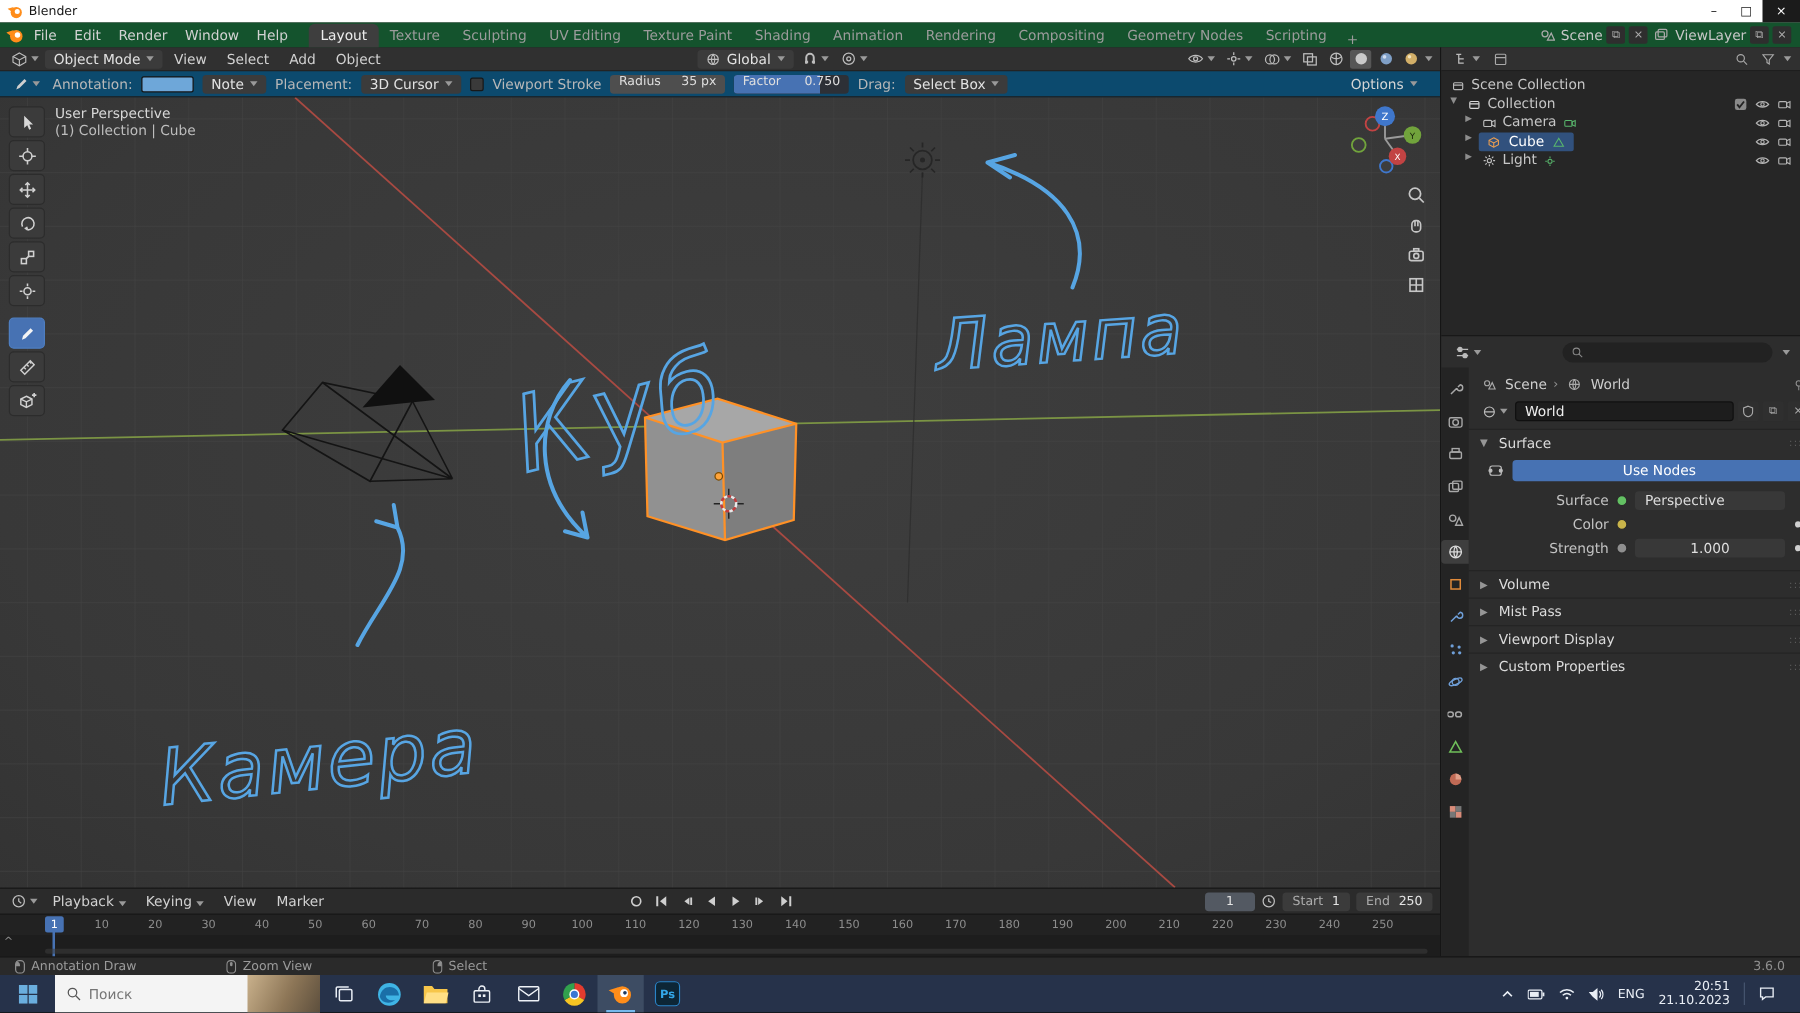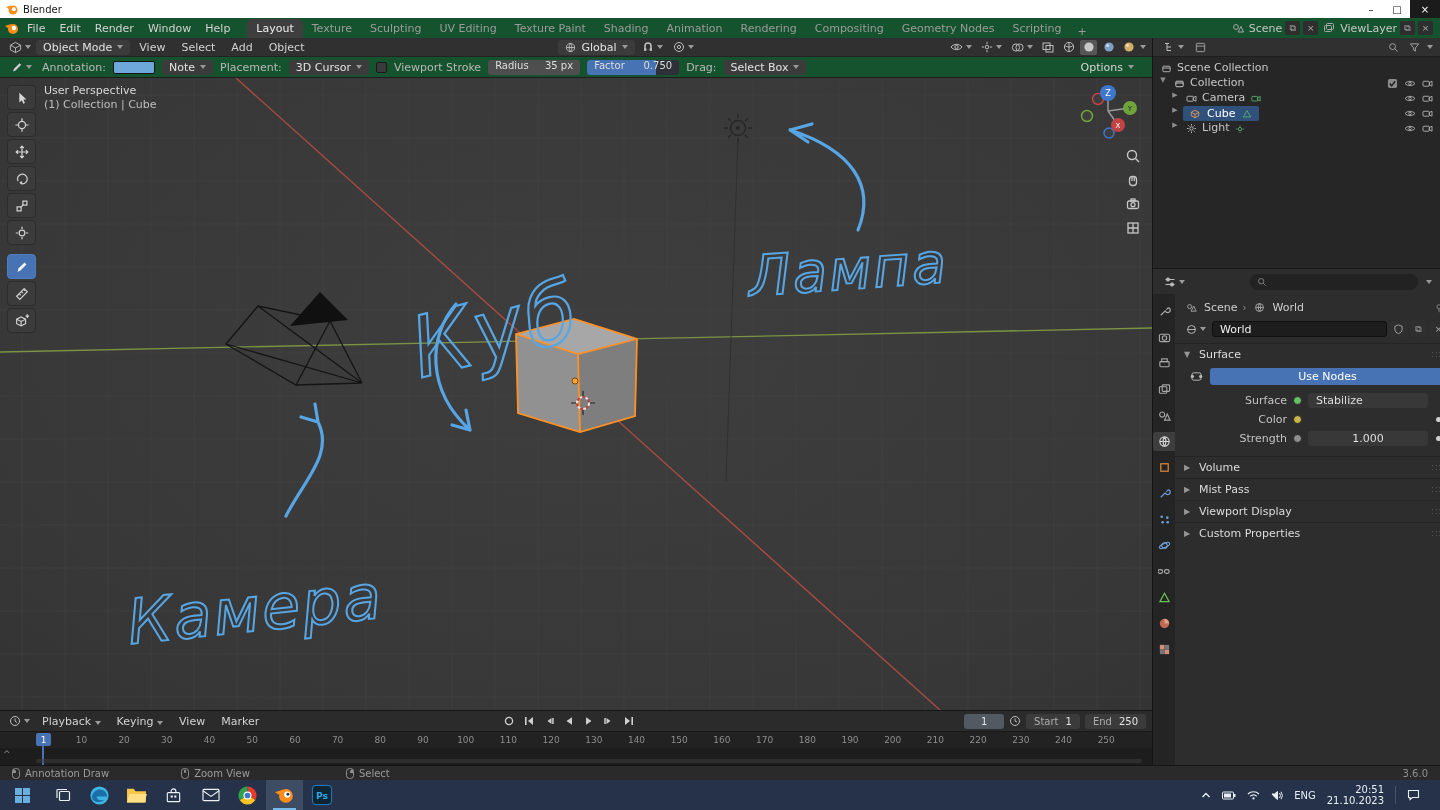--- a/index.html
+++ b/index.html
@@ -36,21 +36,21 @@
   
   .vp-header{height:19px;background:#303030;display:flex;align-items:center;gap:2px;padding:0 6px;border-bottom:1px solid #232323;flex:none}
   .btn-dd{display:flex;align-items:center;gap:5px;background:#3b3b3b;border-radius:3px;padding:1px 7px;color:#e2e2e2;white-space:nowrap}
   .icon-dd{display:flex;align-items:center;gap:3px;padding:0 3px}
   .center-group{display:flex;align-items:center;gap:4px;margin-left:245px}
   .right-group{display:flex;align-items:center;gap:3px;margin-left:auto}
   .shade-btn{width:17px;height:15px;display:flex;align-items:center;justify-content:center;border-radius:2px}
   .shade-btn.active{background:#565656}
 
   
-  .ts-bar{height:21px;background:#14532d;display:flex;align-items:center;gap:7px;padding:0 8px;flex:none;border-bottom:1px solid #1d1d1d}
+  .ts-bar{height:21px;background:#0c4a6e;display:flex;align-items:center;gap:7px;padding:0 8px;flex:none;border-bottom:1px solid #1d1d1d}
   .ts-label{color:#b8b8b8;white-space:nowrap}
   .swatch{width:42px;height:13px;background:#6ea7d9;border:1px solid #141414;border-radius:2px}
   .checkbox{width:11px;height:11px;background:#3a3a3a;border:1px solid #181818;border-radius:2px}
   .slider{position:relative;height:15px;border-radius:3px;overflow:hidden;display:flex;align-items:flex-start;justify-content:space-between;padding:0 7px;font-size:10px;color:#dedede;background:#4e4e4e;width:92px;white-space:nowrap}
   .slider.factor{background:#2d3036}
   .slider .fill{position:absolute;left:0;top:0;bottom:0;width:75%;background:#4772b3}
   .slider span{position:relative;z-index:1}
   .options-dd{margin-left:auto;display:flex;align-items:center;gap:5px;padding-right:10px;color:#d6d6d6}
 
   
@@ -971,21 +971,21 @@
                     <rect x="2" y="2" width="10" height="8" rx="2"></rect>
                     <circle cx="2.5" cy="6" r="1.3" fill="#bdbdbd"></circle>
                     <circle cx="11.5" cy="6" r="1.3" fill="#bdbdbd"></circle>
                   </svg>
               </span>
               <span class="use-nodes">Use Nodes</span>
             </div>
             <div class="prop-row">
               <span class="prop-label">Surface</span>
               <span class="socket" style="background:#63c163"></span>
-              <span class="value-btn">Stabilize</span>
+              <span class="value-btn">Perspective</span>
             </div>
             <div class="prop-row">
               <span class="prop-label">Color</span>
               <span class="socket yellow"></span>
               <span class="anim-dot"></span>
             </div>
             <div class="prop-row">
               <span class="prop-label">Strength</span>
               <span class="socket"></span>
               <span class="value-btn center">1.000</span>
@@ -1045,20 +1045,28 @@
 
   <div class="taskbar">
     <span class="tb-start">
       <svg width="15" height="15" viewBox="0 0 15 15">
         <rect x="0" y="0" width="7" height="7" fill="#6aaede"></rect>
           <rect x="8" y="0" width="7" height="7" fill="#6aaede"></rect>
         <rect x="0" y="8" width="7" height="7" fill="#6aaede"></rect>
           <rect x="8" y="8" width="7" height="7" fill="#6aaede"></rect>
       </svg>
     </span>
+    <div class="searchbox">
+      <svg width="12" height="12" viewBox="0 0 12 12" fill="none" stroke="#555">
+          <circle cx="5" cy="5" r="3.4"></circle>
+          <line x1="7.6" y1="7.6" x2="11" y2="11"></line>
+        </svg>
+      <input type="text" placeholder="Поиск" style="">
+      <span class="search-img"></span>
+    </div>
     <span class="task-btn">
       <svg width="16" height="14" viewBox="0 0 16 14" fill="none" stroke="#e9eef5" stroke-width="1.2">
           <rect x="4.5" y="3.5" width="10" height="9" rx="1"></rect>
           <path d="M2,10 V2.5 a1,1 0 0 1 1,-1 H12"></path>
         </svg>
     </span>
     <span class="task-btn">
       <svg width="21" height="21" viewBox="0 0 22 22">
           <circle cx="11" cy="11" r="9.5" fill="#3fb4e5"></circle>
           <path d="M3,13 C4,6 10,3.5 14.5,5.5 C18,7 19,10 19,12 L8,12 C8,15 12,17 16,15.5 C12,19.5 4.5,18.5 3,13 Z" fill="#1a6fa8"></path>

